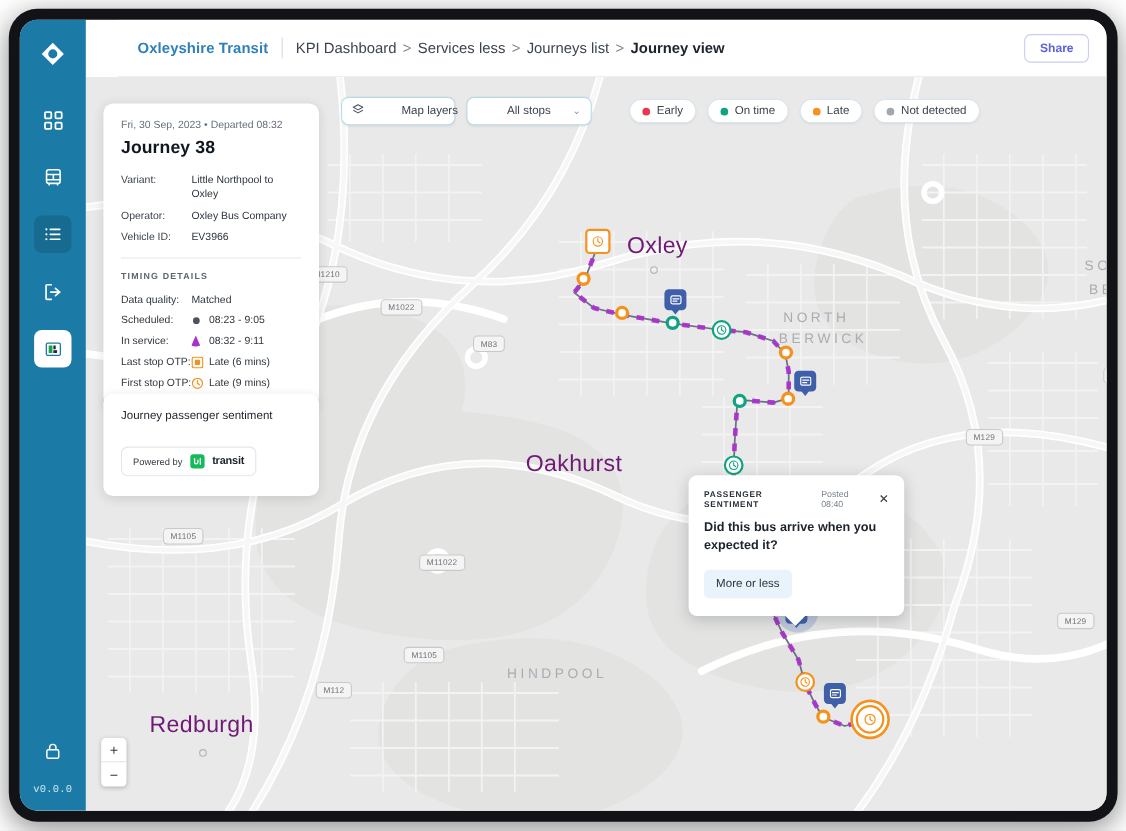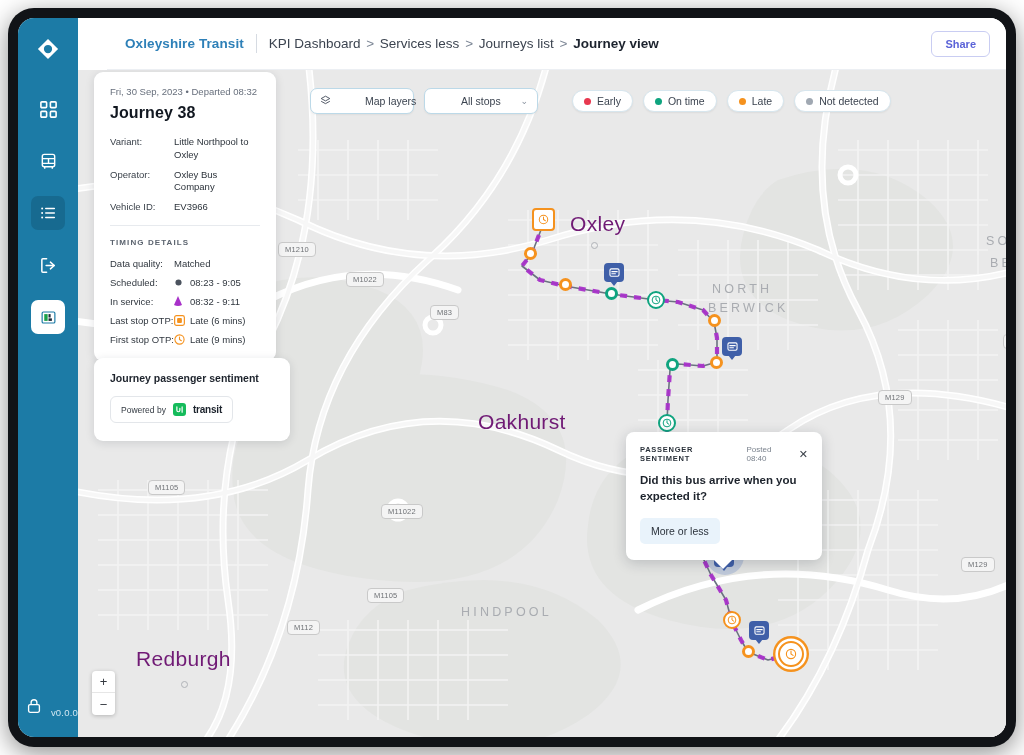--- a/index.html
+++ b/index.html
@@ -44,21 +44,21 @@
     border-radius: 7px;
     color: #ffffff;
   }
   .rail-icon.logo { margin-bottom: 26px; }
   .rail-icon.active { background: #176a90; }
   .rail-icon.chip { background: #ffffff; color: #1c7ba6; }
   .rail-icon svg { display: block; }
   #rail-bottom {
     position: absolute; bottom: 14px;
     width: 100%;
-    display: flex; flex-direction: row; align-items: center;
+    display: flex; flex-direction: column; align-items: center; font-family: Liberation Mono, monospace;
   }
   #version {
     color: #cfe6f1; font-size: 9.5px; letter-spacing: .2px; margin-top: 12px;
   }
 
   
   #topbar {
     position: absolute; left: 60px; top: 0; right: 0; height: 52px;
     background: #fff;
     display: flex; align-items: center;
@@ -123,21 +123,21 @@
   .chip-leg {
     display: flex; align-items: center; gap: 6px;
     background: #fff; border: 1px solid #d7e6ee; border-radius: 13px;
     height: 22px; padding: 0 11px; font-size: 10.5px; color: #3c4450;
     cursor: pointer; box-shadow: 0 1px 2px rgba(0,0,0,.06);
   }
   .chip-leg .bullet { width: 7px; height: 7px; border-radius: 50%; }
 
   
   #panel {
-    position: absolute; left: 16px; top: 2px; width: 182px;
+    position: absolute; left: 16px; top: 24px; width: 196px;
     background: #fff; border-radius: 9px;
     box-shadow: 0 2px 10px rgba(20,30,45,.13);
     padding: 14px 16px 16px;
     z-index: 25;
   }
   #panel .meta { font-size: 9.5px; color: #676f7c; }
   #panel h1 { font-size: 16px; font-weight: 700; color: #111720; margin: 7px 0 14px; letter-spacing: .1px; }
   .kv { display: flex; font-size: 9.5px; color: #30373f; margin-bottom: 7px; line-height: 1.35; }
   .kv .k { width: 64px; flex: none; color: #3b424b; }
   .kv .v { color: #2c333b; }
@@ -151,21 +151,21 @@
   .kvi .ic { width: 16px; flex: none; display: flex; align-items: center; }
 
   
   #sent-card {
     position: absolute; left: 16px; top: 288px; width: 196px;
     background: #fff; border-radius: 9px;
     box-shadow: 0 2px 10px rgba(20,30,45,.13);
     padding: 14px 16px 18px;
     z-index: 25;
   }
-  #sent-card h2 { font-size: 10.5px; font-weight: 700; color: #1d232c; margin-bottom: 12px; }
+  #sent-card h2 { font-size: 10.5px; font-weight: 400; color: #1d232c; margin-bottom: 22px; }
   #powered {
     display: inline-flex; align-items: center; gap: 7px;
     border: 1px solid #e3e6ea; border-radius: 6px;
     padding: 6px 10px; font-size: 8.5px; color: #333a42;
   }
   #powered .tlogo {
     width: 13px; height: 13px; border-radius: 3px; background: #15bb5b;
     display: flex; align-items: center; justify-content: center;
     color: #fff; font-size: 8px; font-weight: 700;
   }

